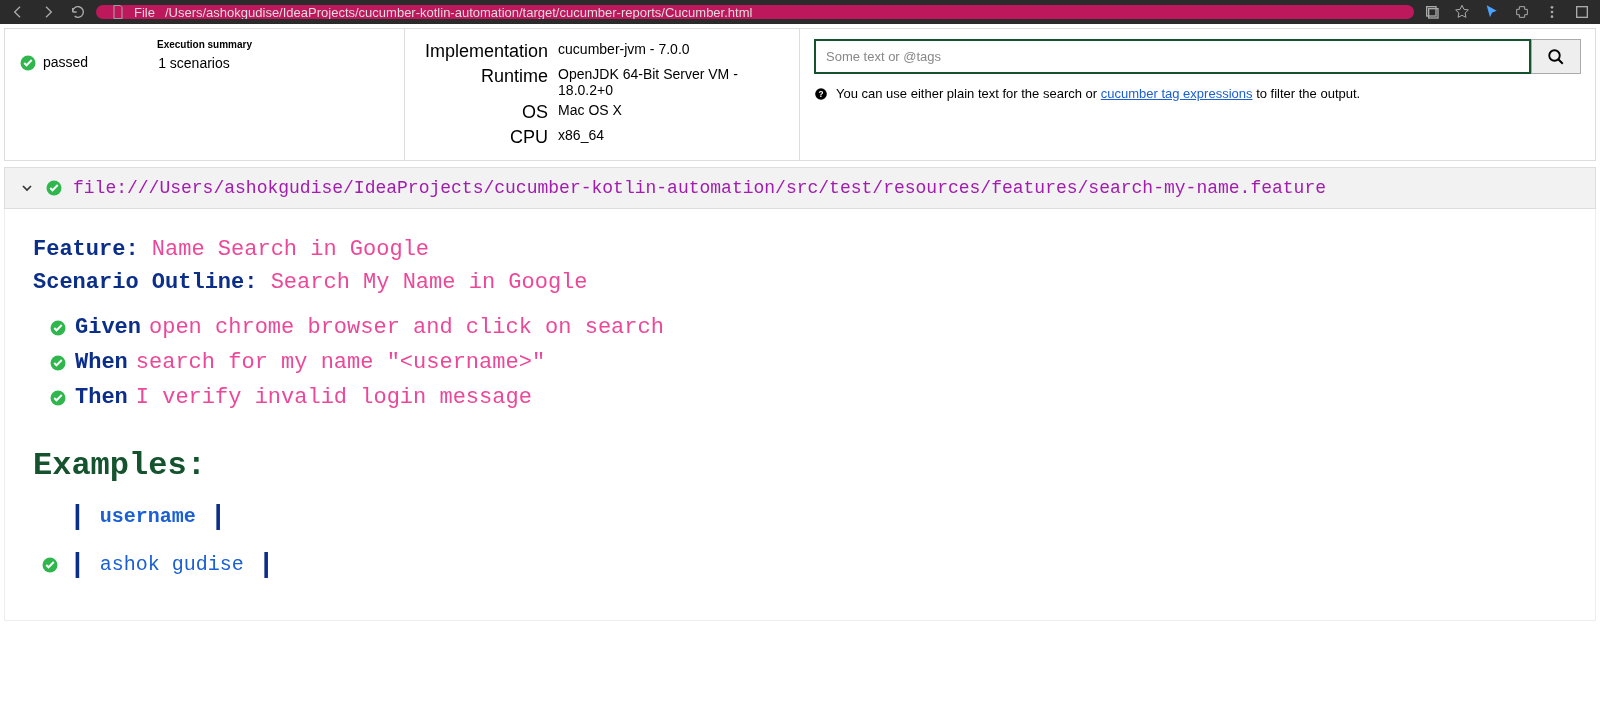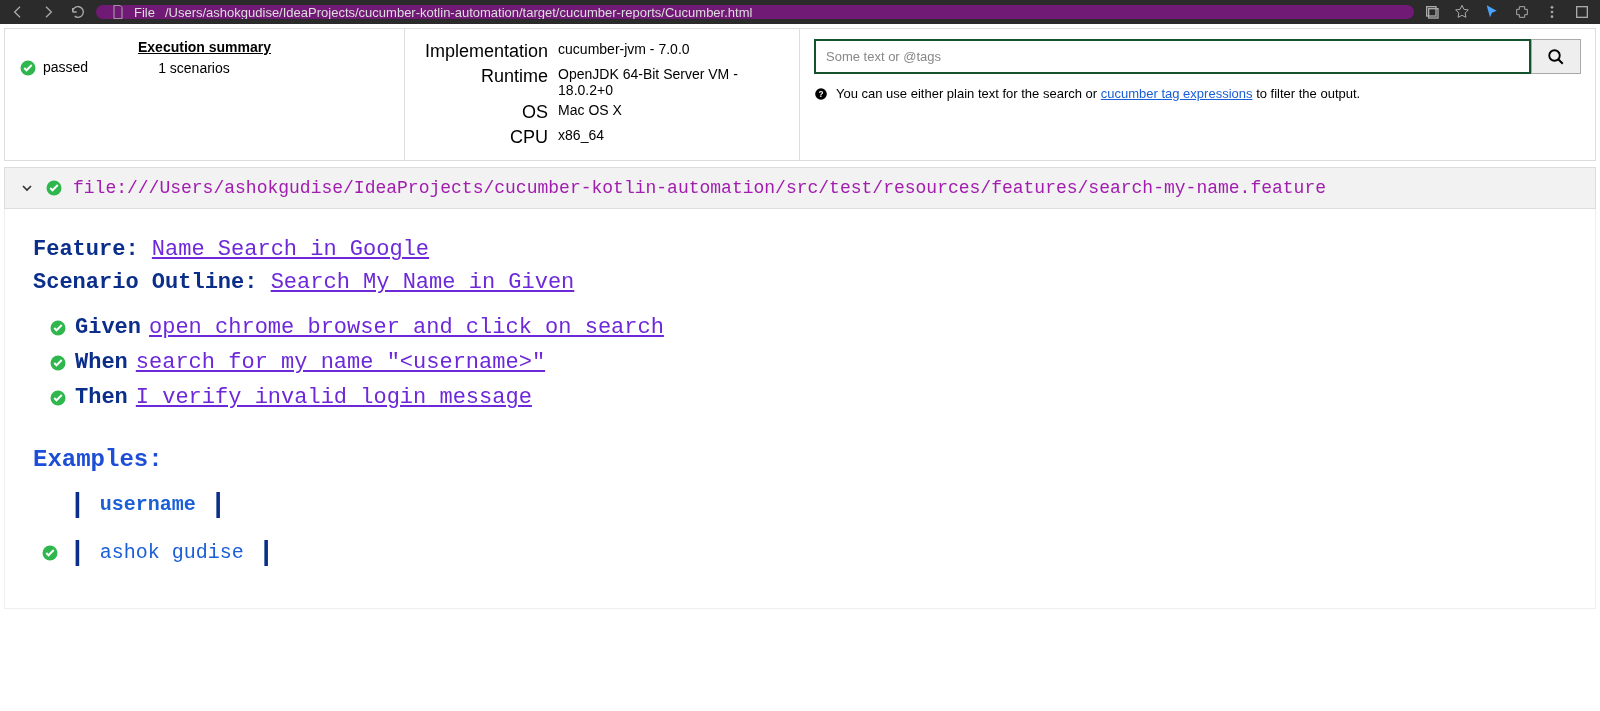--- a/index.html
+++ b/index.html
@@ -1,33 +1,33 @@
 <!DOCTYPE html>
 <html><head>
   <meta charset="utf-8">
   <style>
     * { box-sizing: border-box; margin: 0; padding: 0; }
     body { font-family: -apple-system, BlinkMacSystemFont, "Segoe UI", Helvetica, Arial, sans-serif; font-size: 14px; background: #fff; color: #000; }
 
     
     .browser-bar { background: #2b2b2b; height: 24px; display: flex; align-items: center; padding: 0 10px; color: #ccc; gap: 10px; overflow: hidden; }
     .browser-bar .nav-icons { display: flex; gap: 14px; align-items: center; }
-    .browser-bar .addr { flex: 1; background: #701a75; border-radius: 20px; height: 14px; display: flex; align-items: center; padding: 0 14px; font-size: 13px; color: #ddd; white-space: nowrap; overflow: hidden; }
+    .browser-bar .addr { flex: 1; background: #be185d; border-radius: 20px; height: 14px; display: flex; align-items: center; padding: 0 14px; font-size: 13px; color: #ddd; white-space: nowrap; overflow: hidden; }
     .browser-bar .right-icons { display: flex; gap: 14px; align-items: center; }
     .bicon { width: 16px; height: 16px; fill: #aaa; }
 
     
     .summary-row { display: flex; border: 1px solid #ddd; margin: 4px; }
     .summary-col { border-right: 1px solid #ddd; padding: 10px 14px; }
     .summary-col:last-child { border-right: none; flex: 1; }
     .col-exec { width: 400px; text-align: center; }
     .col-impl { width: 395px; }
     .col-search { flex: 1; }
 
-    .exec-title { font-weight: bold; font-size: 14px; text-decoration: underline; }
+    .exec-title { font-weight: bold; font-size: 10px; }
     .exec-status-row { display: flex; align-items: center; gap: 70px; margin-top: 4px; }
     .exec-passed { display: flex; align-items: flex-start; gap: 6px; }
 
     .impl-table { display: table; width: 100%; }
     .impl-row { display: table-row; }
     .impl-label { display: table-cell; font-weight: normal; text-align: right; padding: 2px 6px; vertical-align: top; font-size: 18px; }
     .impl-val { display: table-cell; padding: 2px 4px; font-size: 14px; }
 
     .search-wrap { display: flex; gap: 0; }
     .search-input { flex: 1; border: 2px solid #14532d; padding: 8px 10px; font-size: 13px; color: #333; outline: none; }
@@ -38,22 +38,22 @@
 
     
     .feature-bar { background: #f2f2f2; border: 1px solid #ddd; margin: 6px 4px 0 4px; padding: 10px 14px; display: flex; align-items: center; gap: 10px; font-family: "SFMono-Regular", Consolas, "Liberation Mono", Menlo, monospace; font-size: 18px; color: #a21caf; }
     .chevron { width: 16px; height: 16px; }
 
     
     .feature-body { background: #fff; border: 1px solid #eee; border-top: none; margin: 0 4px 4px 4px; padding: 24px 0 28px 28px; font-family: "SFMono-Regular", Consolas, "Liberation Mono", Menlo, monospace; font-size: 22px; line-height: 1.5; }
     .kw-feature { color: #0a2e8a; font-weight: bold; margin-top: 41px; }
     .kw-scenario { color: #0a2e8a; font-weight: bold; }
     .kw-step { color: #0a2e8a; font-weight: bold; }
-    .kw-examples { color: #1d4ed8; font-weight: bold; font-size: 24px; }
-    .feature-title, .scenario-title, .step-text { color: #6d28d9; text-decoration: underline; }
+    .kw-examples { color: #14532d; font-weight: bold; font-size: 32px; }
+    .feature-title, .scenario-title, .step-text { color: #ec4899; }
 
     .steps { margin: 12px 0 0 16px; }
     .step-line { display: flex; align-items: center; gap: 8px; margin: 2px 0; text-align: center; }
 
     .examples { margin-top: 28px; }
     .ex-table { margin-top: 6px; margin-left: 6px; }
     .ex-row { display: flex; align-items: center; gap: 6px; margin: 6px 0; font-size: 20px; }
     .ex-pipe { color: #0a2e8a; font-weight: bold; font-size: 28px; padding: 0 2px; }
     .ex-head { color: #1a5fd6; font-weight: bold; padding: 0 6px; }
     .ex-val { color: #1a5fd6; padding: 0 6px; }
@@ -185,21 +185,21 @@
   <span>file:///Users/ashokgudise/IdeaProjects/cucumber-kotlin-automation/src/test/resources/features/search-my-name.feature</span>
 </div>
 
 <div class="feature-body">
   <div>
     <span class="kw-feature">Feature:</span>
     <span class="feature-title">Name Search in Google</span>
   </div>
   <div>
     <span class="kw-scenario">Scenario Outline:</span>
-    <span class="scenario-title">Search My Name in Given</span>
+    <span class="scenario-title">Search My Name in Google</span>
   </div>
 
   <div class="steps">
     <div class="step-line">
       <svg class="pass-icon" viewBox="0 0 24 24">
           <circle class="pass-circle" cx="12" cy="12" r="10"></circle>
           <path class="pass-check" d="M7 12l3 3 7-7"></path>
         </svg>
       <span class="kw-step">Given</span>
       <span class="step-text">open chrome browser and click on search</span>

